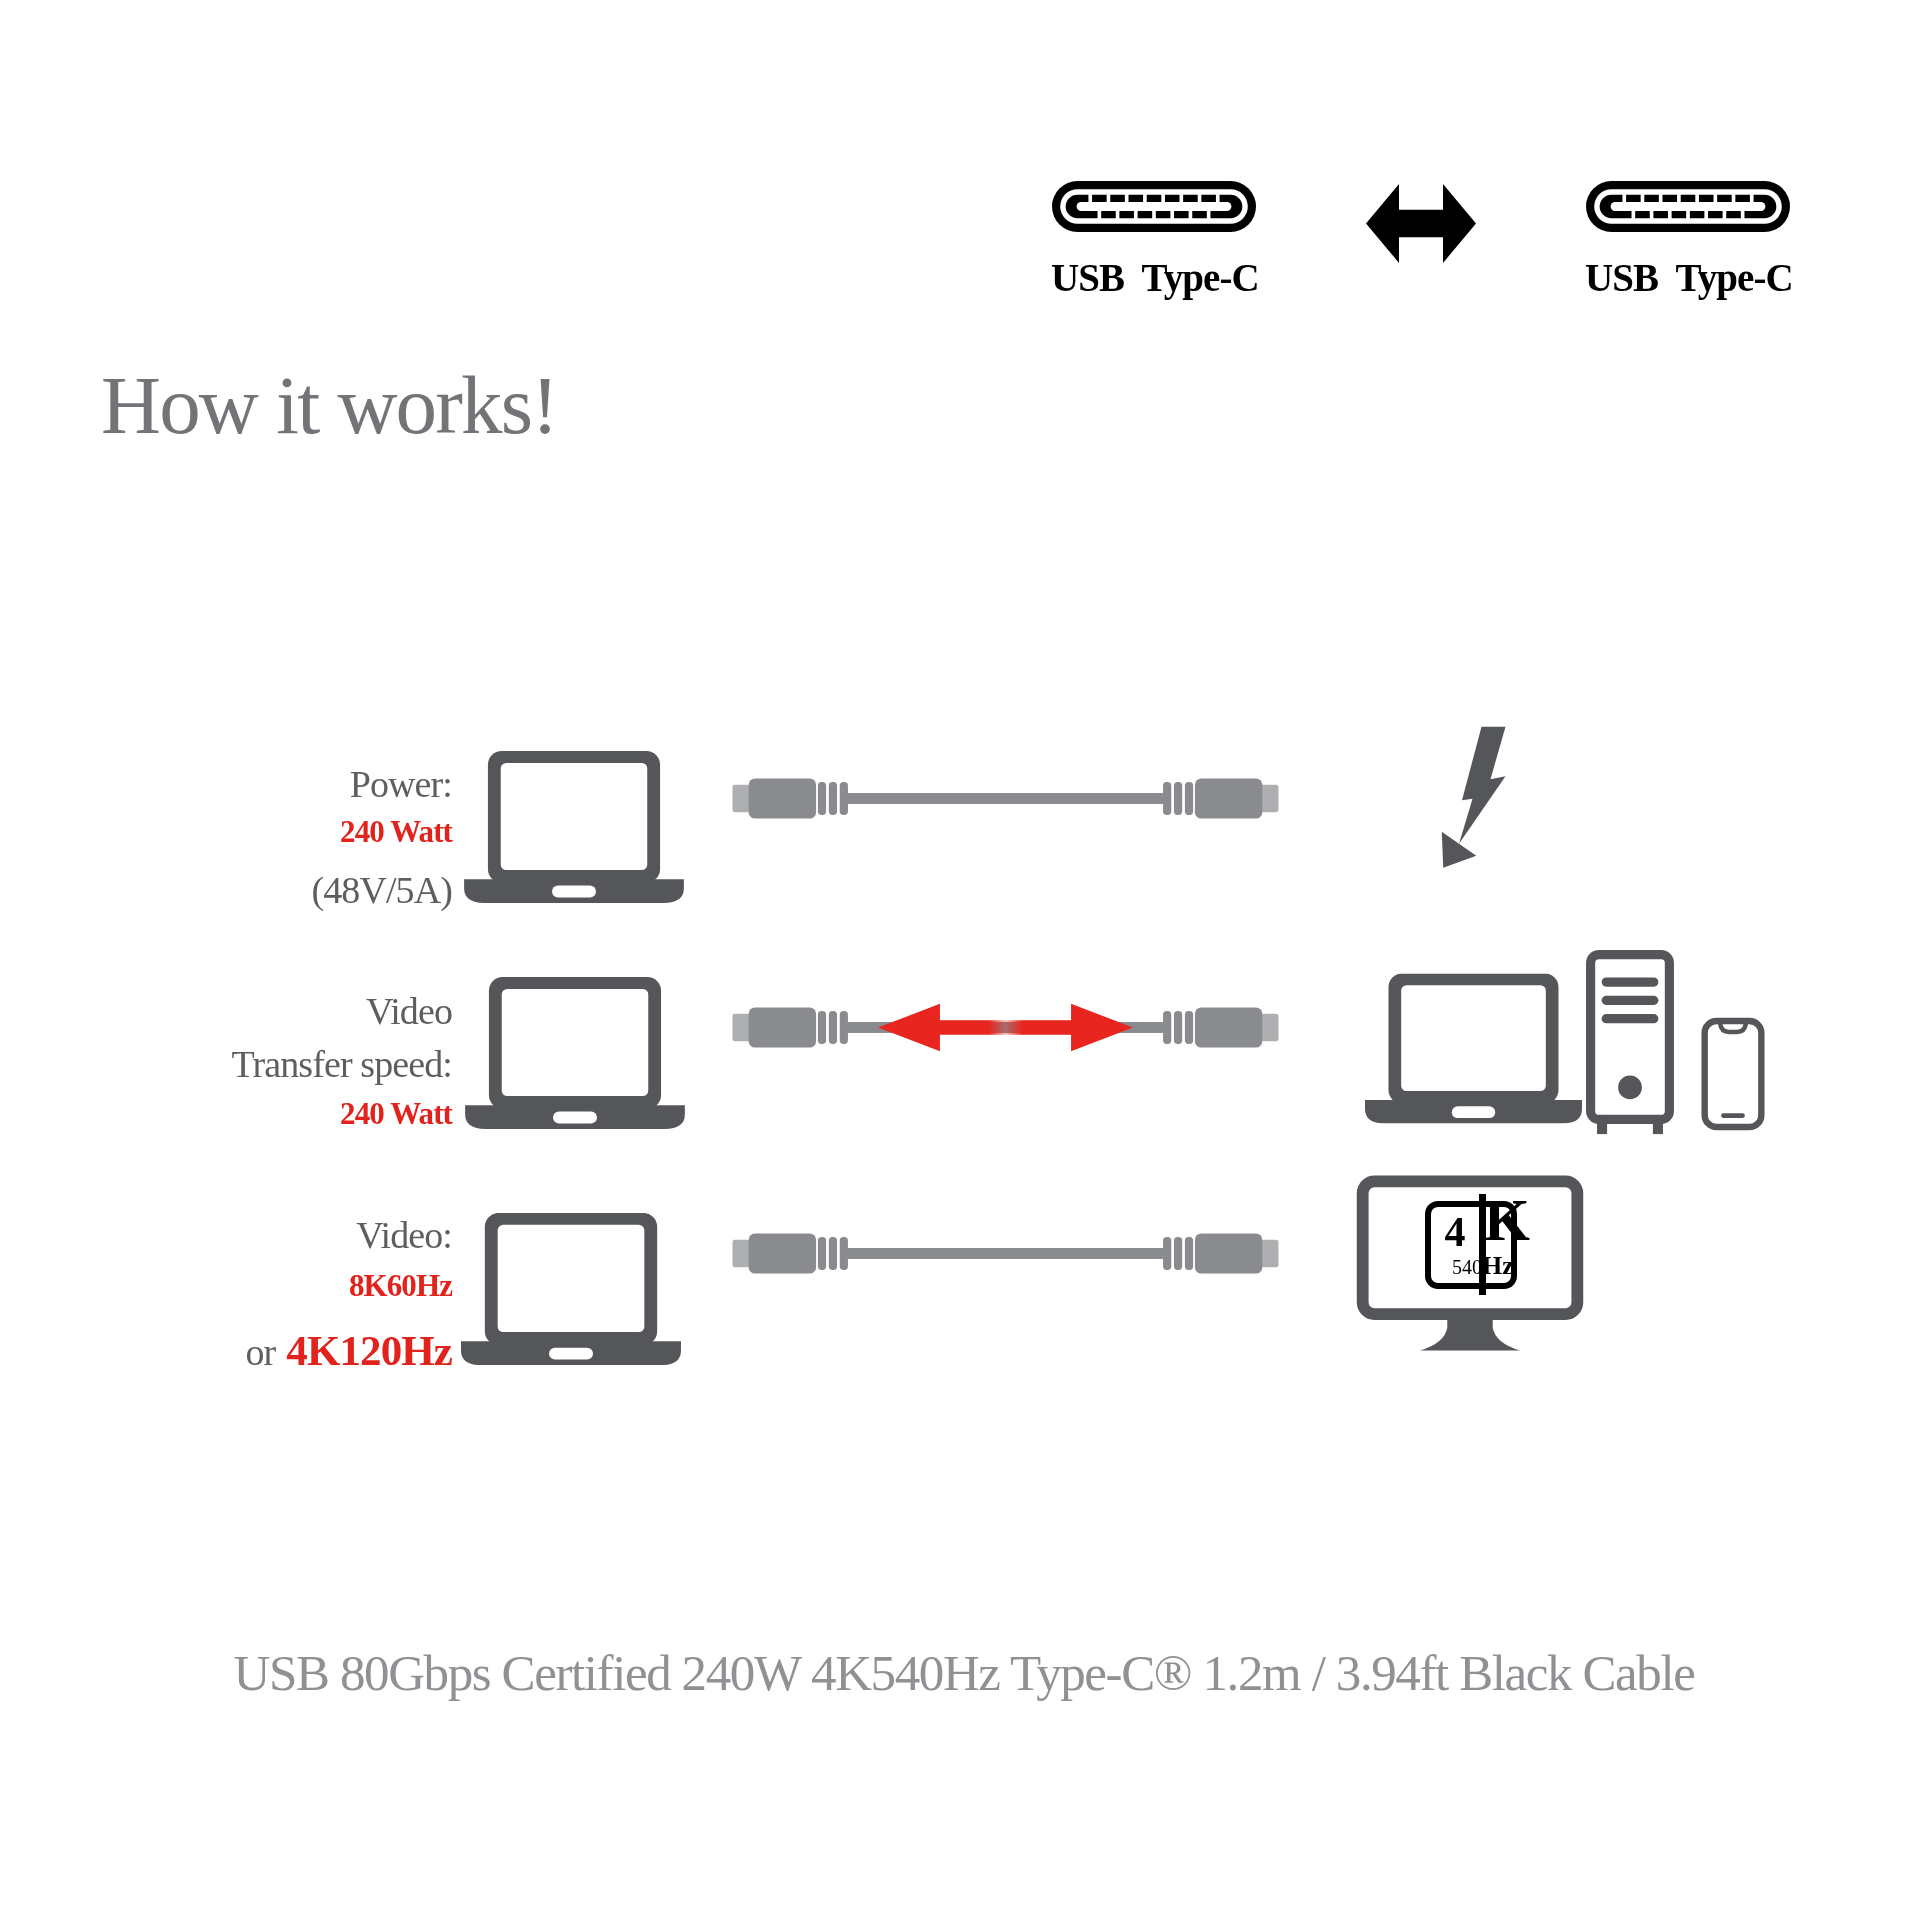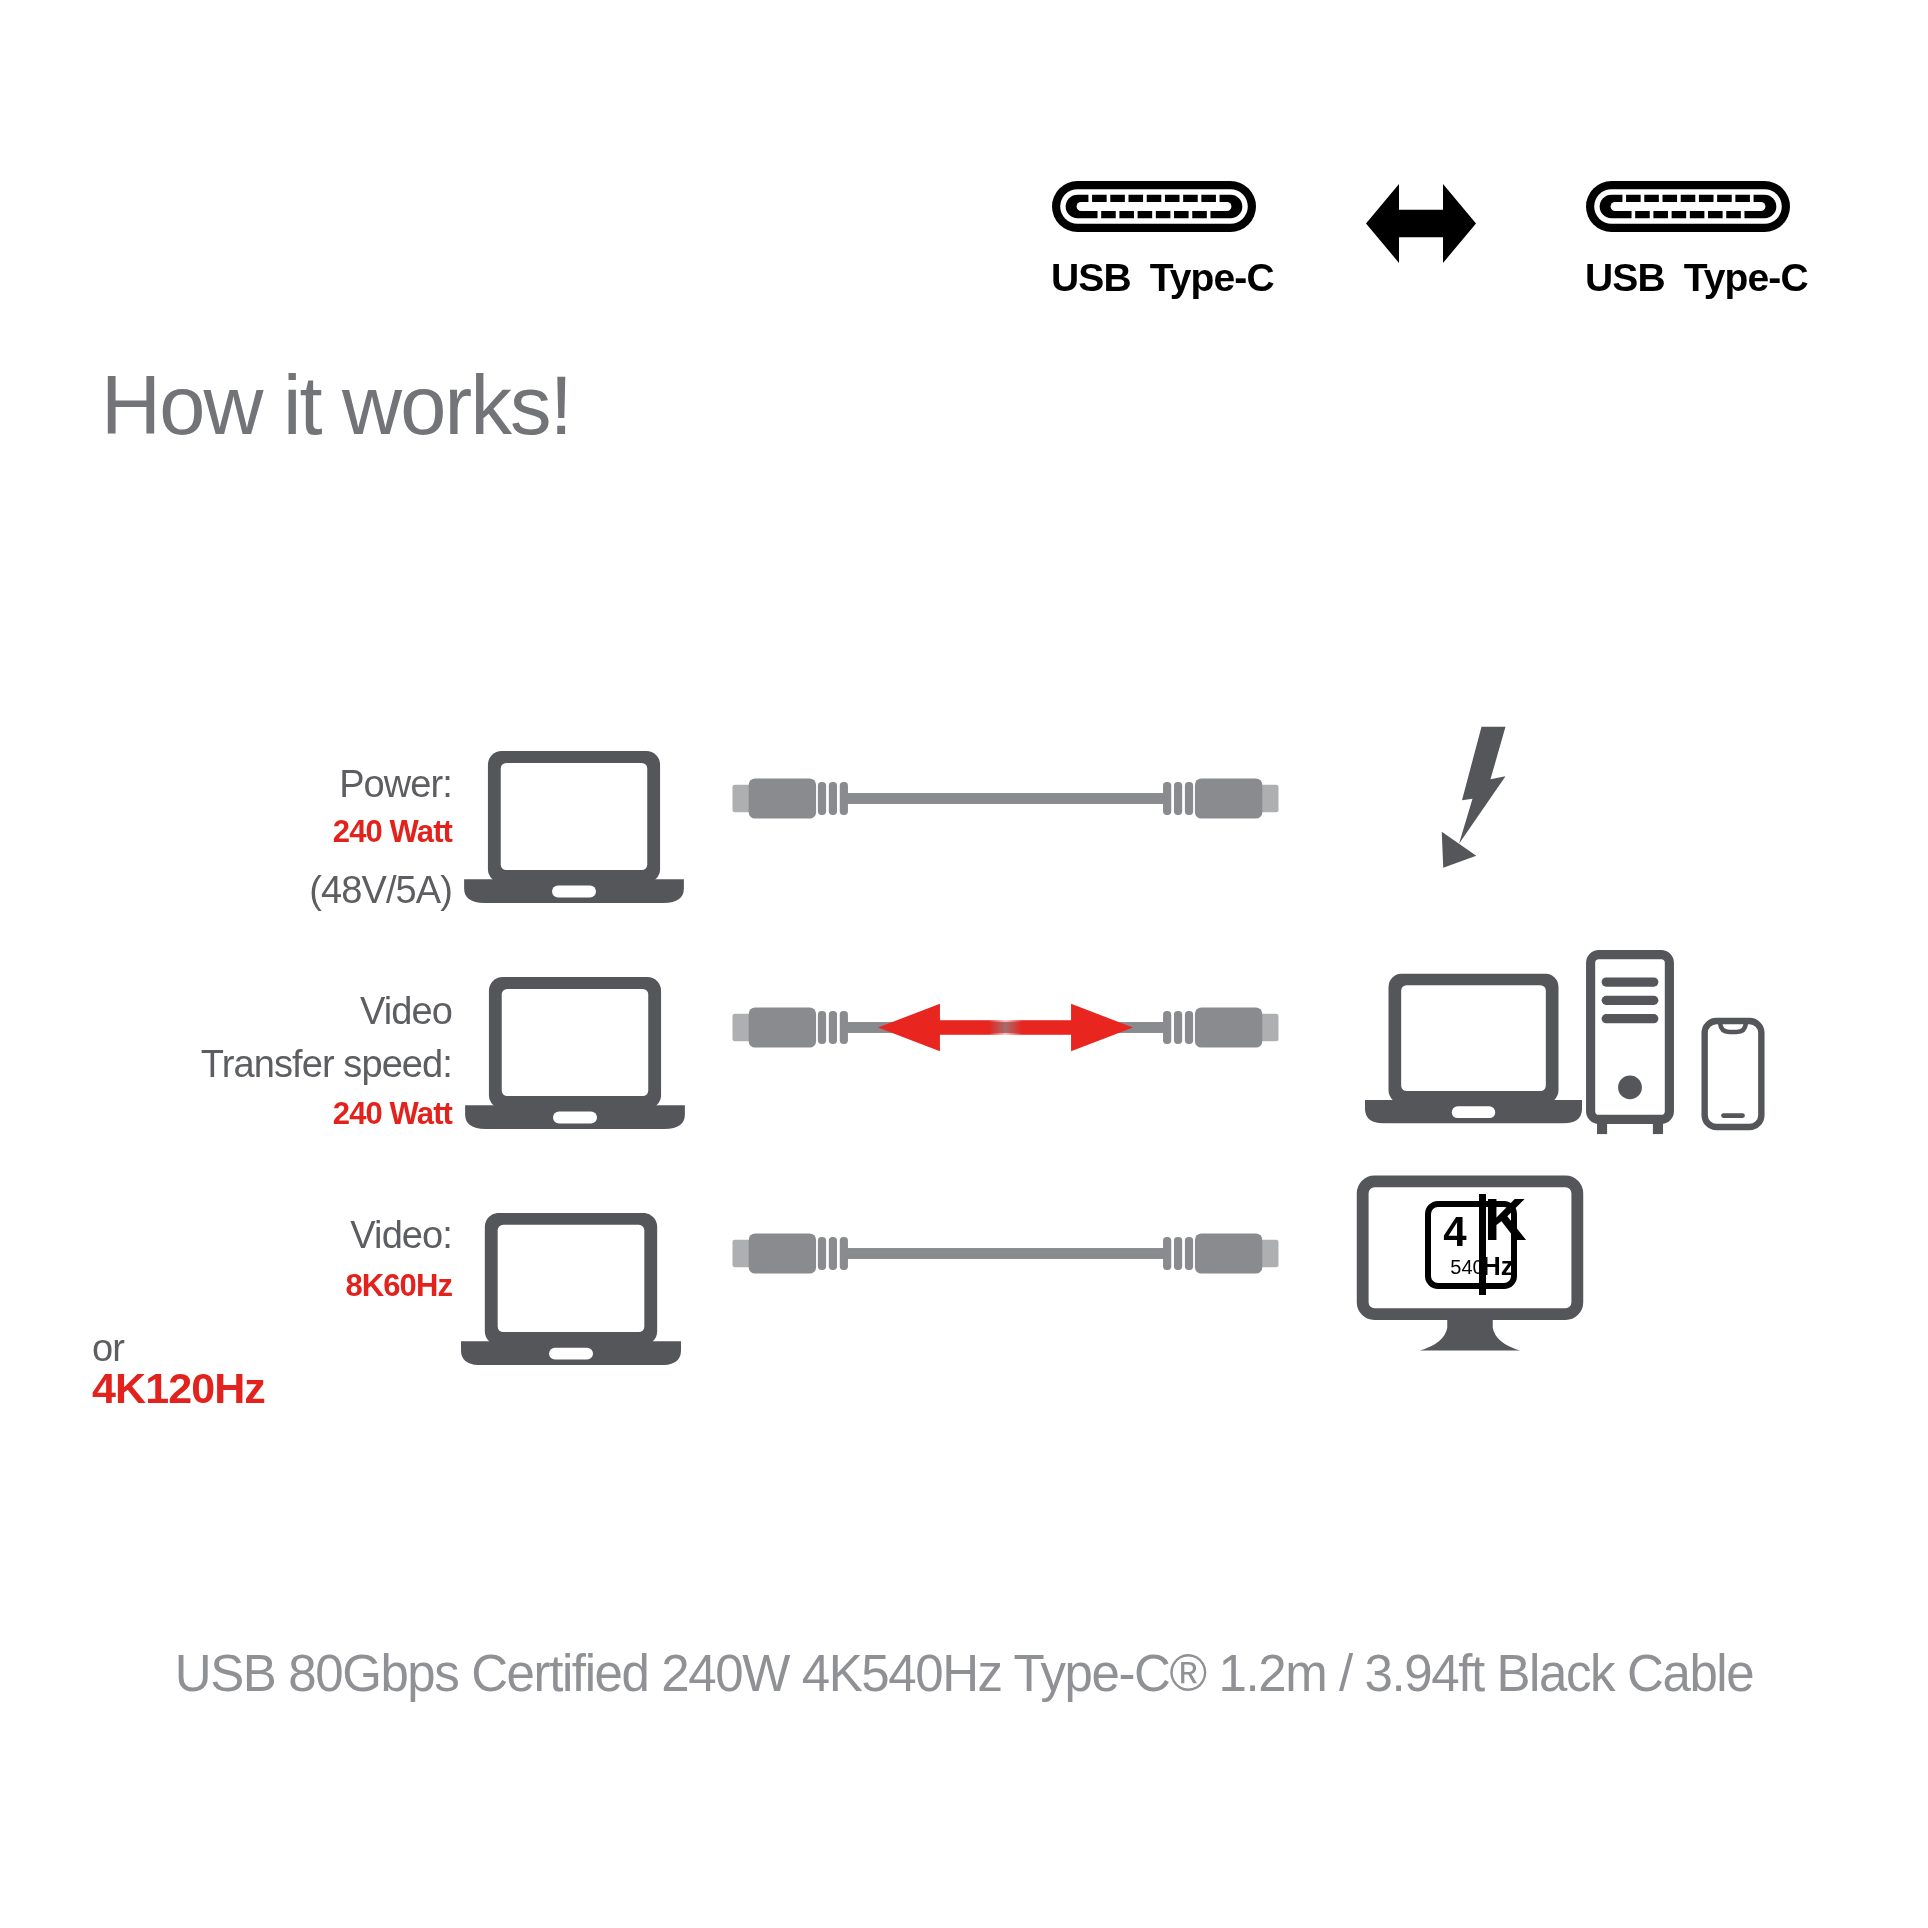--- a/index.html
+++ b/index.html
@@ -1,18 +1,18 @@
 <!DOCTYPE html>
 <html style="font-size:14.7px"><head>
 <meta charset="utf-8">
 <style>
   html,body{margin:0;padding:0;background:#ffffff;}
   .canvas{
     position:relative;width:1928px;height:1928px;background:#ffffff;overflow:hidden;
-    font-family:Liberation Sans, sans-serif;
+    font-family:Liberation Serif, serif;
   }
   .abs{position:absolute;}
 
   
   .conn{position:absolute;width:206px;}
   .conn svg{display:block;width:206px;height:51px;}
   .conn-label{
     margin-top:26px;text-align:center;font-size:39px;font-weight:bold;color:#000;
     letter-spacing:-0.9px;word-spacing:9.2px;white-space:nowrap;line-height:1;
   }
@@ -186,21 +186,21 @@
   </svg>
 
   <svg class="abs" style="left:1701px;top:1017px;width:64px;height:114px;" viewBox="0 0 70 124">
     <rect x="4" y="4" width="62" height="116" rx="13" fill="#fff" stroke="#54565a" stroke-width="7"></rect>
     <path d="M21 7 Q22 16 31 16 H39 Q48 16 49 7" fill="none" stroke="#54565a" stroke-width="5"></path>
     <rect x="22" y="105" width="26" height="5" rx="2.5" fill="#54565a"></rect>
   </svg>
 
   <div class="lbl gray" style="top:1216px;">Video:</div>
   <div class="lbl red" style="top:1270px;">8K60Hz</div>
-  <div class="lbl mixed" style="top:1329px;flex-direction:column;">
+  <div class="lbl mixed" style="top:1329px;">
     <span class="or-word">or</span>
     <span class="red-val">4K120Hz</span>
   </div>
 
   <svg class="abs" style="left:461px;top:1208px;width:220px;height:162px;" viewBox="0 0 240 166">
       <use href="#sym-laptop" xlink:href="#sym-laptop"></use>
     </svg>
 
   <svg class="abs" style="left:730px;top:1228px;width:551px;height:51px;" viewBox="0 0 600 56">
       <use href="#sym-cable" xlink:href="#sym-cable"></use>

